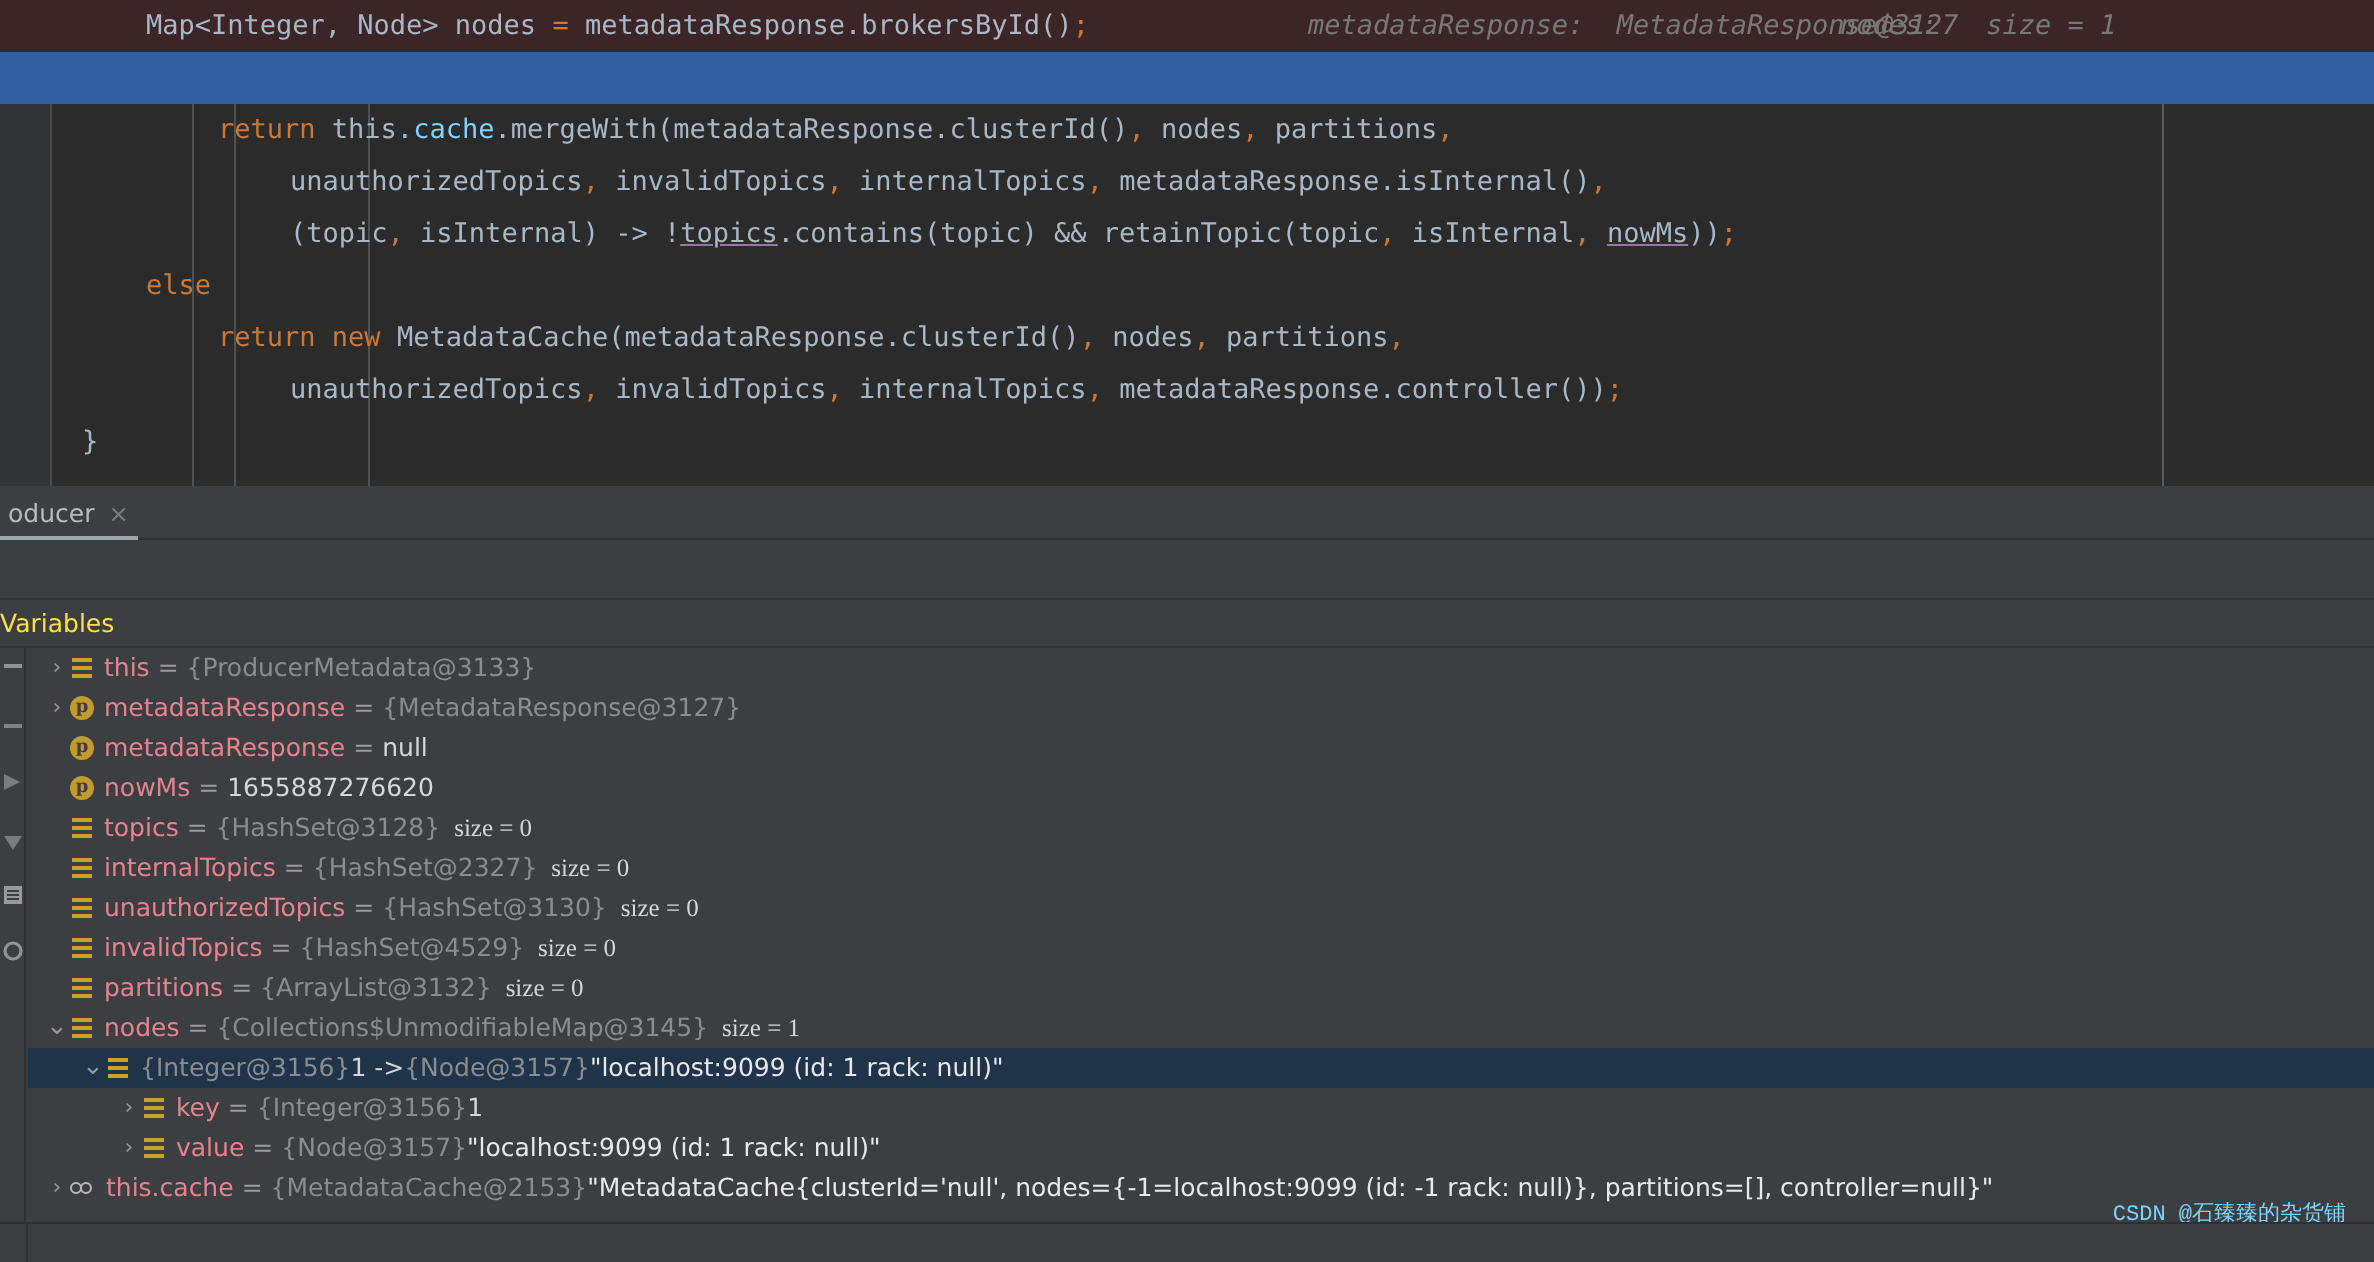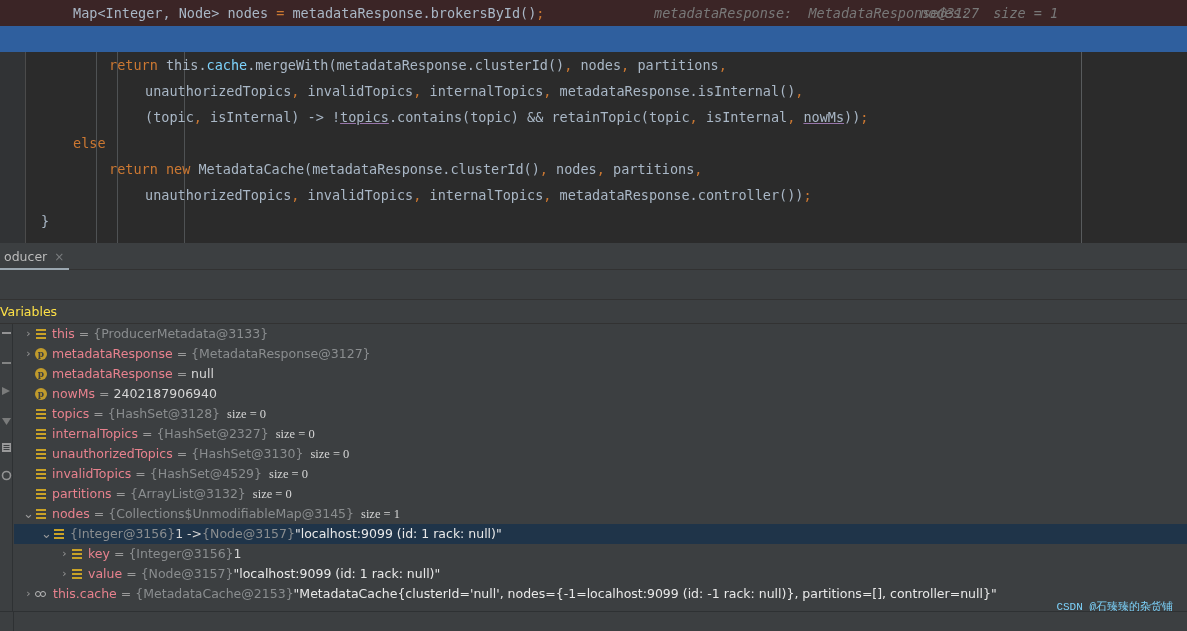--- a/index.html
+++ b/index.html
@@ -260,21 +260,21 @@
         <span class="vname">metadataResponse</span>
         <span class="veq">=</span>
         <span class="vval">null</span>
       </div>
       <div class="vrow">
         <span class="spacer" style="width: 8px;"></span>
         <span class="arrow blank" style="font-size: 11px;">›</span>
         <span class="ic-param">p</span>
         <span class="vname">nowMs</span>
         <span class="veq">=</span>
-        <span class="vval">2402187906940</span>
+        <span class="vval">1655887276620</span>
       </div>
       <div class="vrow">
         <span class="spacer" style="width: 8px;"></span>
         <span class="arrow blank" style="font-size: 11px;">›</span>
         <span class="ic-field">
           <i></i>
           <i></i>
           <i></i>
         </span>
         <span class="vname">topics</span>

